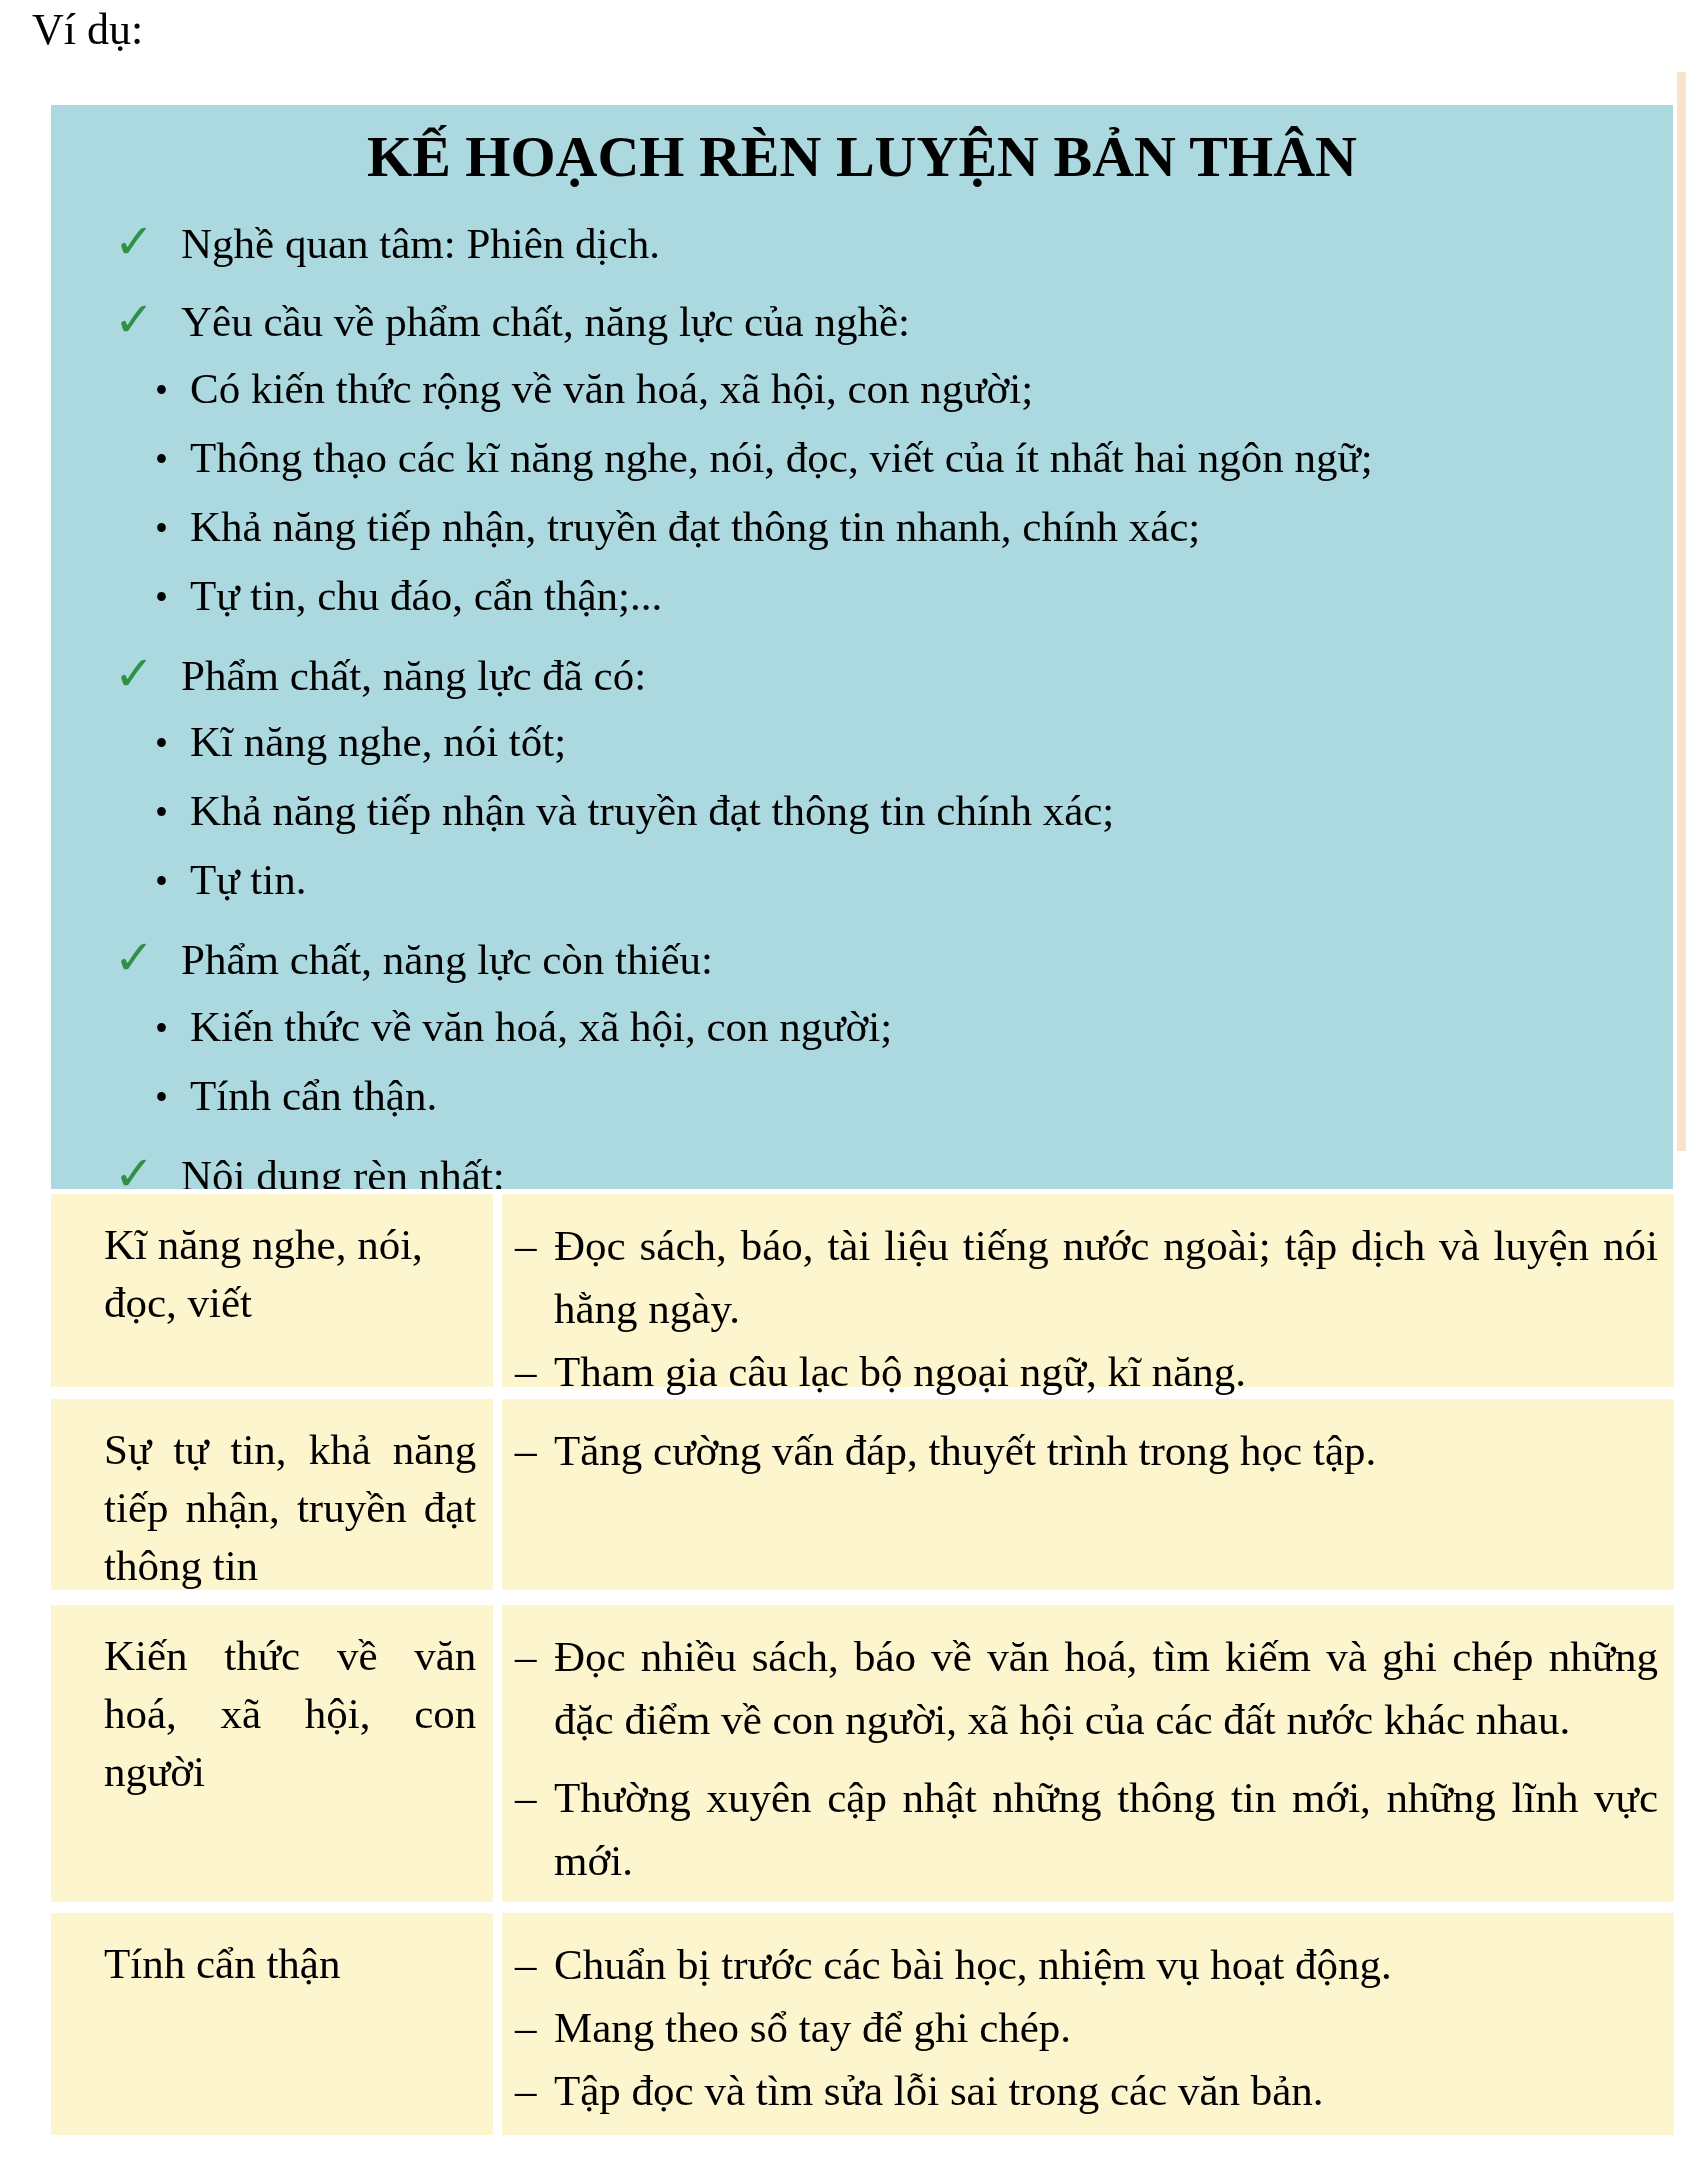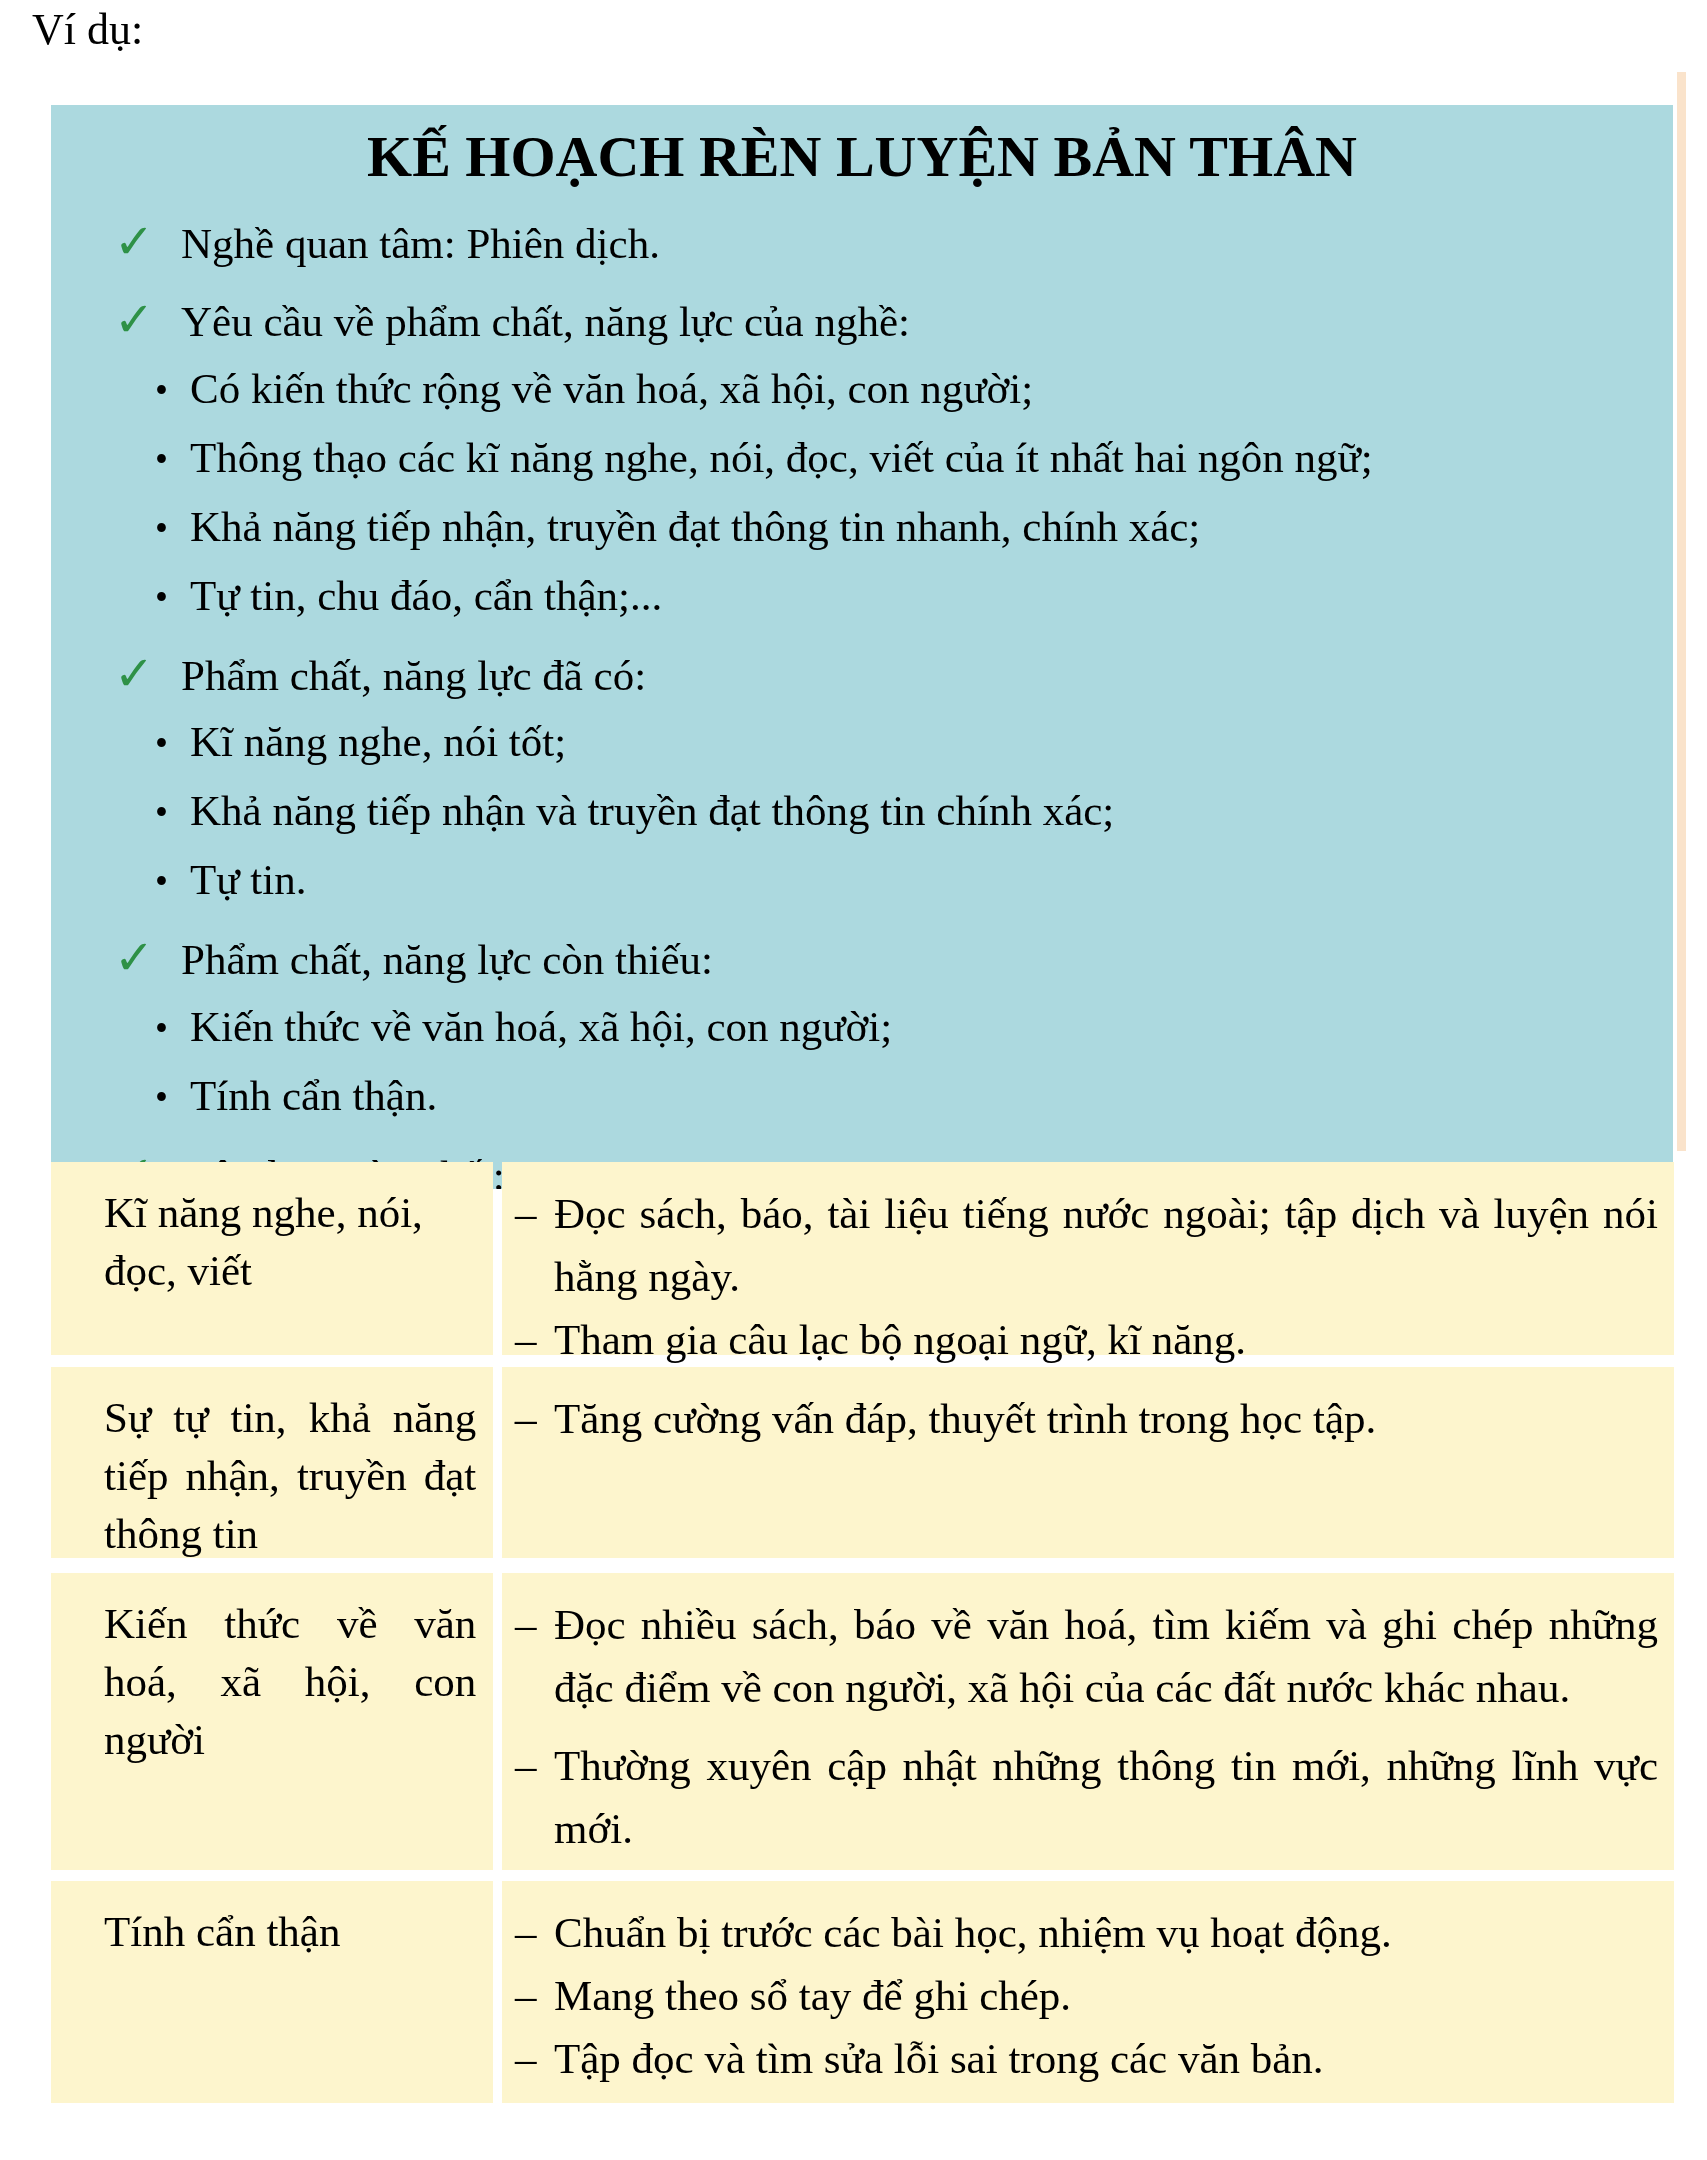--- a/index.html
+++ b/index.html
@@ -36,21 +36,21 @@
     color:#2E9147;font-weight:bold;font-size:48px;
     font-family:"DejaVu Sans","Liberation Sans",sans-serif;
   }
   .bullet-item{
     display:flex;align-items:baseline;
     padding-left:104px;margin-top:1.9px;
     font-size:43px;line-height:65px;
   }
   .bullet-icon{flex:0 0 35px;width:35px;font-size:37px;}
   .sheet{position:absolute;left:0;top:0;width:1708px;height:2160px;}
-  .trow{position:absolute;left:51px;width:1622px;}
+  .trow{position:absolute;left:51px;width:1622px;margin-top:32px;}
   .trow .cell-left{
     position:absolute;left:0;top:0;height:100%;width:442px;
     background:#FDF5CD;box-sizing:border-box;
     padding:22px 16.7px 0 53px;
     font-size:43px;line-height:58px;
   }
   .trow .cell-left.justify{text-align:justify;}
   .trow .cell-right{
     position:absolute;left:451px;top:0;height:100%;width:1172px;
     background:#FDF5CD;box-sizing:border-box;

